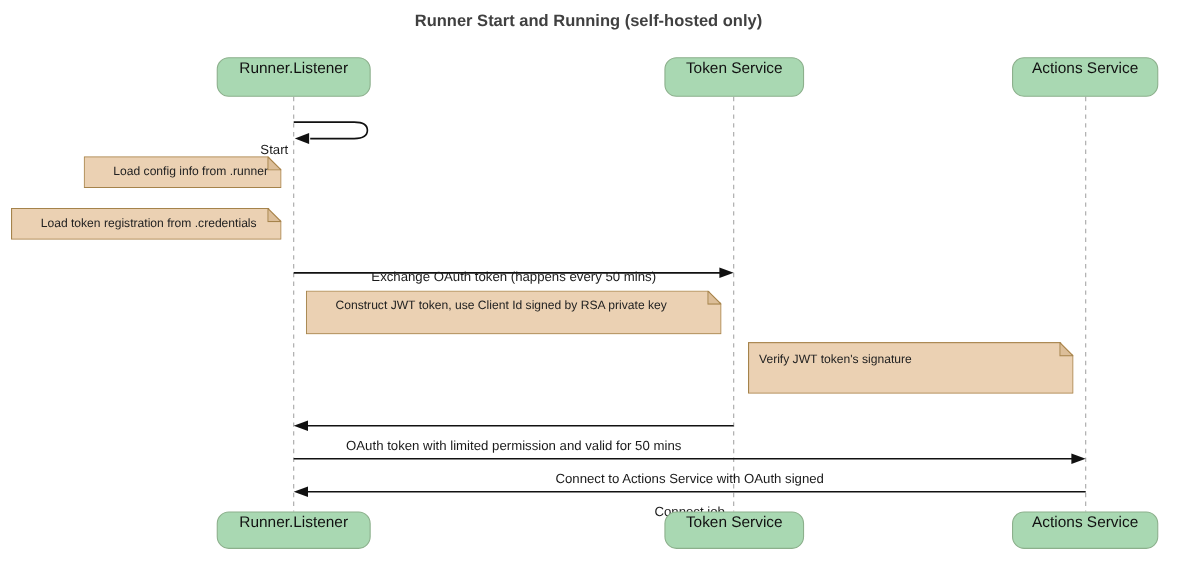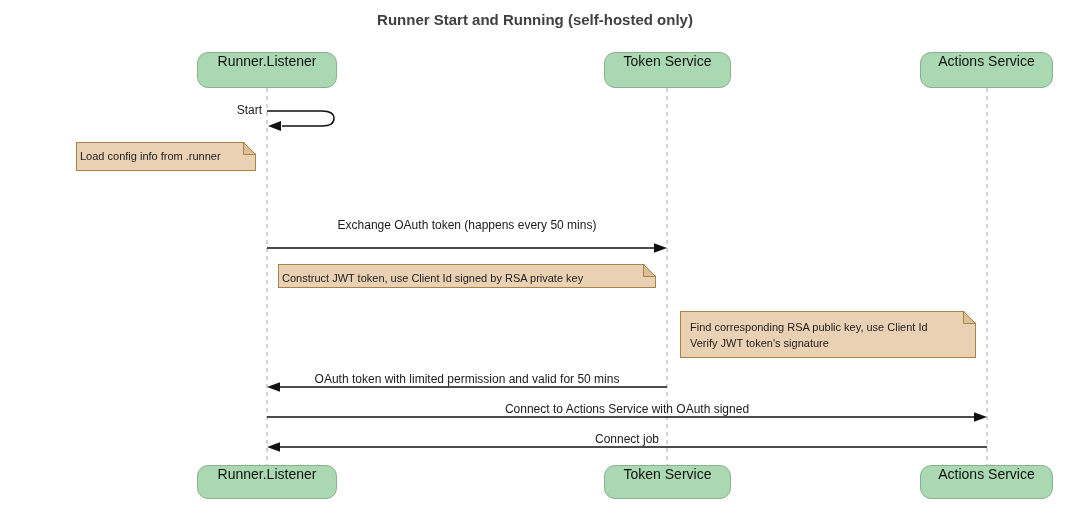--- a/index.html
+++ b/index.html
@@ -29,28 +29,29 @@
   .participant{
     position:absolute;height:34px;box-sizing:border-box;
     background:var(--participant-fill);border:1px solid var(--participant-border);
     border-radius:11px;display:flex;align-items:flex-start;justify-content:center;
     font-size:14px;color:#111;
   }
   .participant.top{height:36px;}
   .msg-label{
     position:absolute;height:14px;font-size:12px;line-height:14px;color:var(--text);
     white-space:nowrap;
+    margin-top:26px;
   }
   .msg-label.center{text-align:center;}
   .msg-label.right{text-align:right;}
   .note{
     position:absolute;box-sizing:border-box;
     background:var(--note-fill);border:1px solid var(--note-border);
     font-size:11px;line-height:15px;color:#222;
-    padding:6px 3px;white-space:nowrap;
+    padding:6px 26px;white-space:nowrap;
     clip-path:polygon(0 0,calc(100% - 12px) 0,100% 12px,100% 100%,0 100%);
   }
   .note.two-line{line-height:16px;padding:7px 9px;}
   .note .line{display:block;}
   .fold{position:absolute;top:-1px;right:-1px;}
   .fold-flap{fill:var(--note-fold);stroke:var(--note-border);stroke-width:1;}
 </style>
 </head>
 <body>
 
@@ -96,30 +97,35 @@
   <div class="msg-label center" style="left:267px;top:402px;width:720px;">Connect to Actions Service with OAuth signed</div>
   <div class="msg-label center" style="left:267px;top:432px;width:720px;">Connect job</div>
 
   <div class="note" style="left:76px;top:142px;width:180px;height:29px;">
     <span class="line">Load config info from .runner</span>
     <svg class="fold" width="13" height="13" viewBox="0 0 13 13">
       <path class="fold-flap" d="M0.5,0.5 L12.5,12.5 L0.5,12.5 Z"></path>
     </svg>
   </div>
 
+  <div class="note" style="left:10px;top:189px;width:246px;height:29px;">
+    <span class="line">Load token registration from .credentials</span>
+    <svg class="fold" width="13" height="13" viewBox="0 0 13 13">
+      <path class="fold-flap" d="M0.5,0.5 L12.5,12.5 L0.5,12.5 Z"></path>
+    </svg>
+  </div>
 
-  <div class="note" style="left:278px;top:264px;width:378px;height:24px;">
+  <div class="note" style="left:278px;top:264px;width:378px;height:40px;">
     <span class="line">Construct JWT token, use Client Id signed by RSA private key</span>
     <svg class="fold" width="13" height="13" viewBox="0 0 13 13">
       <path class="fold-flap" d="M0.5,0.5 L12.5,12.5 L0.5,12.5 Z"></path>
     </svg>
   </div>
 
   <div class="note two-line" style="left:680px;top:311px;width:296px;height:47px;">
-    <span class="line">Find corresponding RSA public key, use Client Id</span>
     <span class="line">Verify JWT token's signature</span>
     <svg class="fold" width="13" height="13" viewBox="0 0 13 13">
       <path class="fold-flap" d="M0.5,0.5 L12.5,12.5 L0.5,12.5 Z"></path>
     </svg>
   </div>
 
   <div class="participant" style="left:197px;top:465px;width:140px;">
     <span>Runner.Listener</span>
   </div>
   <div class="participant" style="left:604px;top:465px;width:127px;">

